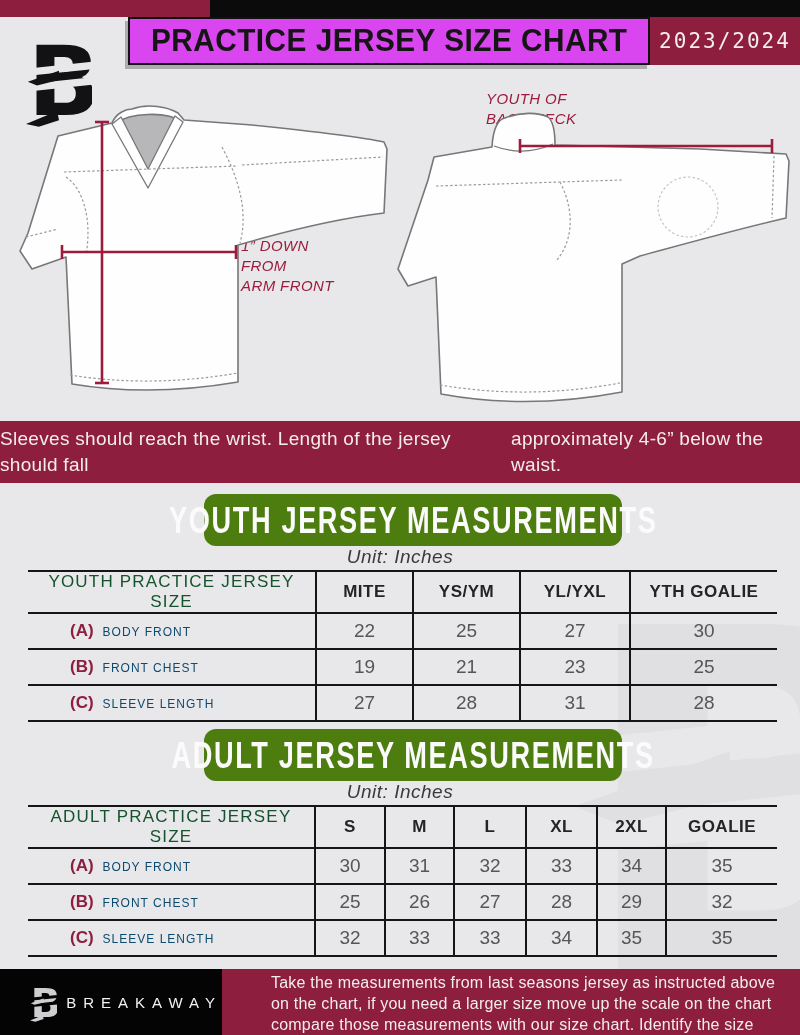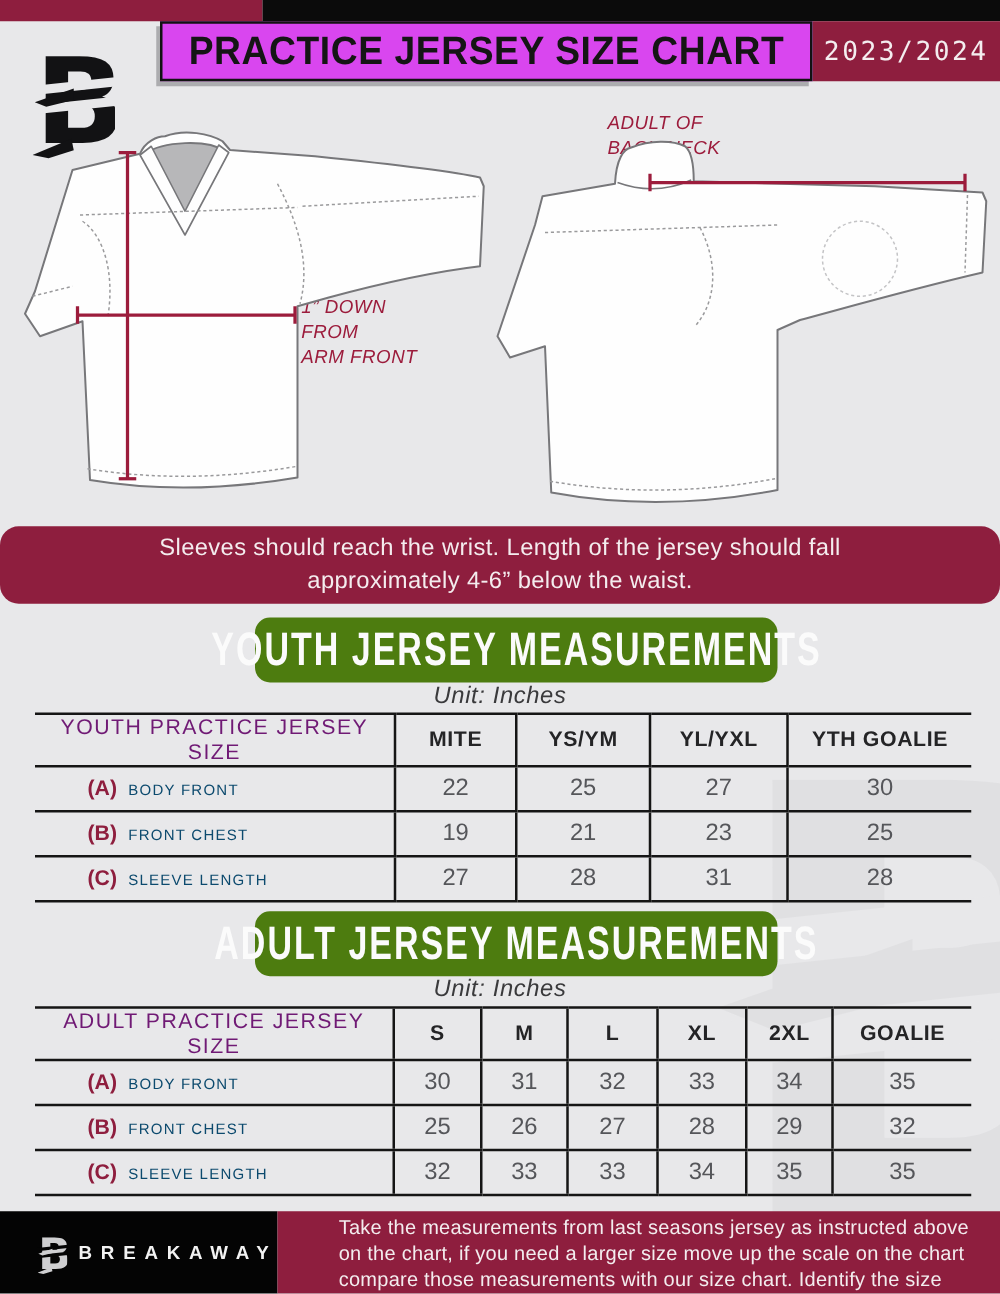--- a/index.html
+++ b/index.html
@@ -34,23 +34,22 @@
   .logo-header{left:26px;top:26px;width:66px;height:106px;color:#121214;z-index:3;}
 
   
   .diagram-svg{left:0;top:85px;width:800px;height:335px;z-index:1;}
   .marker{font-size:17px;font-weight:bold;color:#9C1C3C;}
   .note{font-style:italic;font-size:15px;line-height:20px;color:#9C1C3C;letter-spacing:.4px;}
 
   
   .notice{
     left:0;top:421px;width:800px;height:62px;background:#8E1E3E;
-    display:flex;flex-direction:column;align-items:center;justify-content:center;
+    display:flex;flex-direction:row;align-items:center;justify-content:center;
     z-index:2;
-    border-radius:15px;
   }
   .notice div{color:#F4ECEE;font-size:19px;line-height:26px;letter-spacing:.3px;}
 
   
   .banner{
     left:204px;width:418px;height:52px;background:#4d7c0f;border-radius:12px;
     display:flex;align-items:center;justify-content:center;z-index:2;
   }
   .banner .b{
     color:#FBFBFB;font-weight:bold;font-size:34px;letter-spacing:2px;white-space:nowrap;
@@ -66,36 +65,36 @@
     position:absolute;left:28px;width:749px;border-collapse:collapse;table-layout:fixed;z-index:2;
   }
   .size-table td{
     border-top:2px solid #151515;border-bottom:2px solid #151515;
     padding:0;vertical-align:middle;background:transparent;
   }
   .size-table td.v{border-left:2px solid #151515;text-align:center;}
   .size-table tr.head td{height:37px;}
   .size-table tr.row td{height:34px;}
   .lblhead{
-    text-align:center;font-size:17px;color:#701a75;letter-spacing:1.2px;
+    text-align:center;font-size:17px;color:#14532d;letter-spacing:1.2px;
   }
   .colhead{font-weight:bold;font-size:17px;color:#242426;letter-spacing:.5px;}
   .rowlbl{padding-left:42px !important;text-align:left;white-space:nowrap;}
   .rowlbl .mk{font-weight:bold;font-size:17px;color:#8E1E3E;margin-right:9px;}
   .rowlbl .lb{font-size:12px;color:#0c4a6e;letter-spacing:1px;}
   .val{font-size:19px;color:#55565A;}
 
   
   .watermark{left:565px;top:540px;width:330px;height:505px;color:#DDDDDF;opacity:.65;z-index:0;}
 
   
   .f-black{left:0;top:969px;width:222px;height:66px;background:#040404;z-index:2;
     display:flex;align-items:center;}
   .f-logo{width:30px;height:50px;margin-left:30px;color:#CFCFD1;}
-  .f-brand{color:#F2F2F2;font-weight:bold;font-size:15px;letter-spacing:7px;margin-left:9px;white-space:nowrap;}
+  .f-brand{color:#F2F2F2;font-weight:normal;font-size:15px;letter-spacing:7px;margin-left:9px;white-space:nowrap;}
   .f-maroon{left:222px;top:969px;width:578px;height:66px;background:#8E1E3E;z-index:2;
     box-sizing:border-box;padding:3px 6px 0 12px;display:flex;flex-direction:column;justify-content:center;}
   .f-maroon div{color:#F3ECEE;font-size:16px;line-height:21px;letter-spacing:.2px;white-space:nowrap;margin-left:37px;}
 
   .bw-slice{fill:var(--slice);}
   .bw-solid{fill:currentColor;}
 </style>
 </head>
 <body>
 
@@ -172,21 +171,21 @@
     <div>TOP POINT</div>
     <div>OF SHOULDER</div>
   </div>
   <div class="abs marker" style="left:202px;top:251px">(B)</div>
   <div class="abs note" style="left:241px;top:236px">
     <div>1” DOWN</div>
     <div>FROM</div>
     <div>ARM FRONT</div>
   </div>
   <div class="abs note" style="left:486px;top:89px">
-    <div>ADULT OF</div>
+    <div>YOUTH OF</div>
     <div>BACK NECK</div>
   </div>
   <div class="abs marker" style="left:635px;top:146px">(C)</div>
 
   <div class="abs notice">
     <div>Sleeves should reach the wrist. Length of the jersey should fall</div>
     <div>approximately 4-6” below the waist.</div>
   </div>
 
   <div class="abs banner" style="top:494px">

